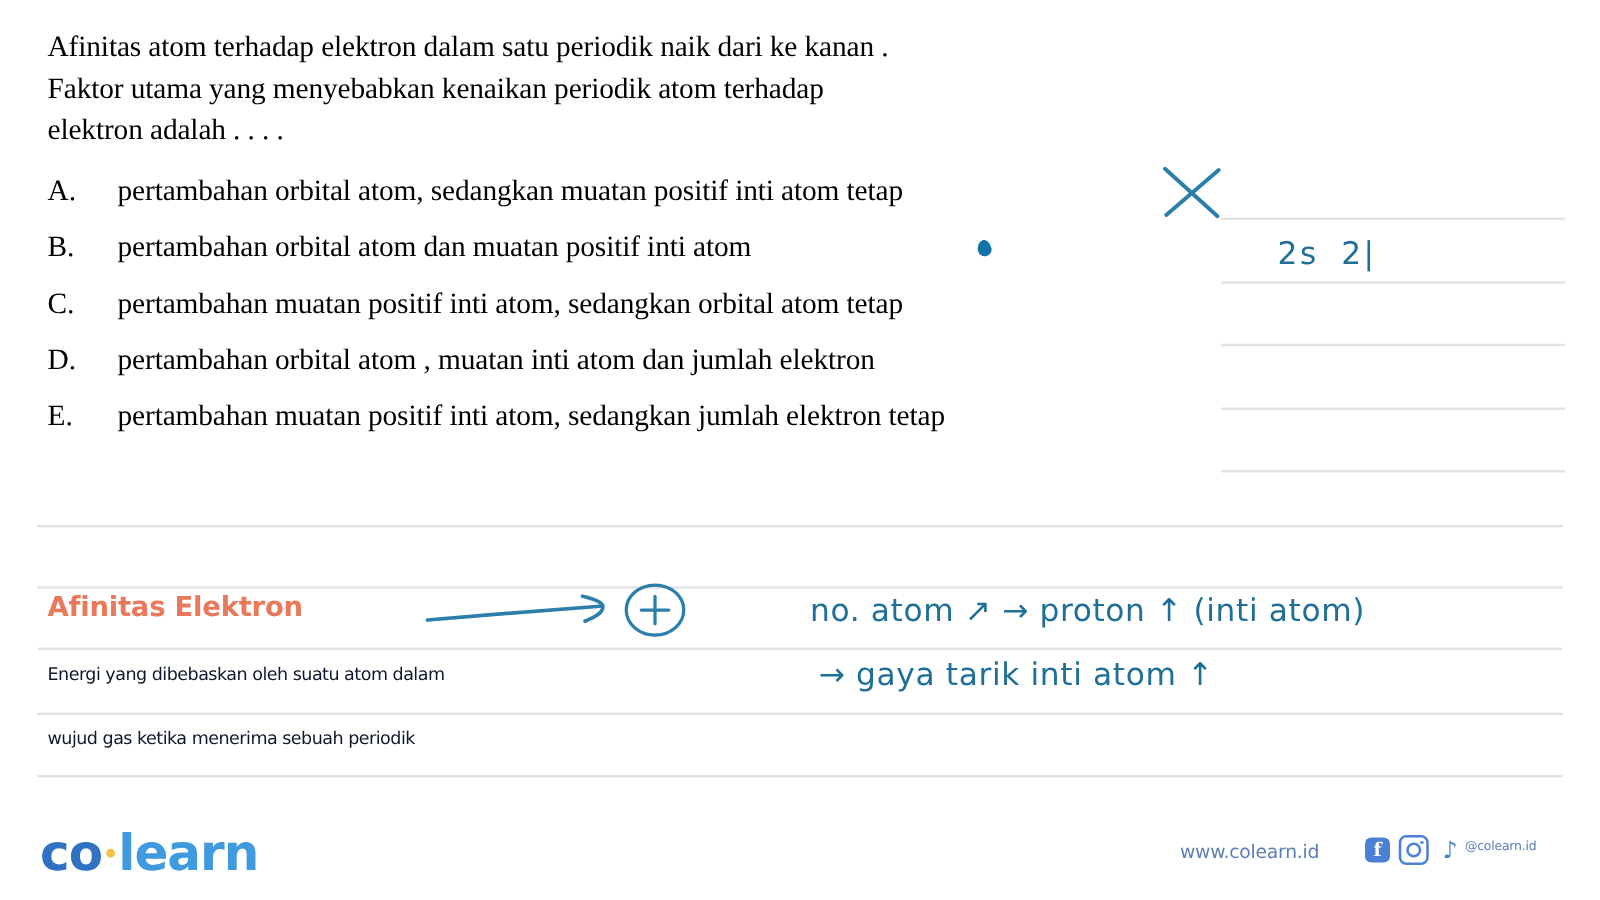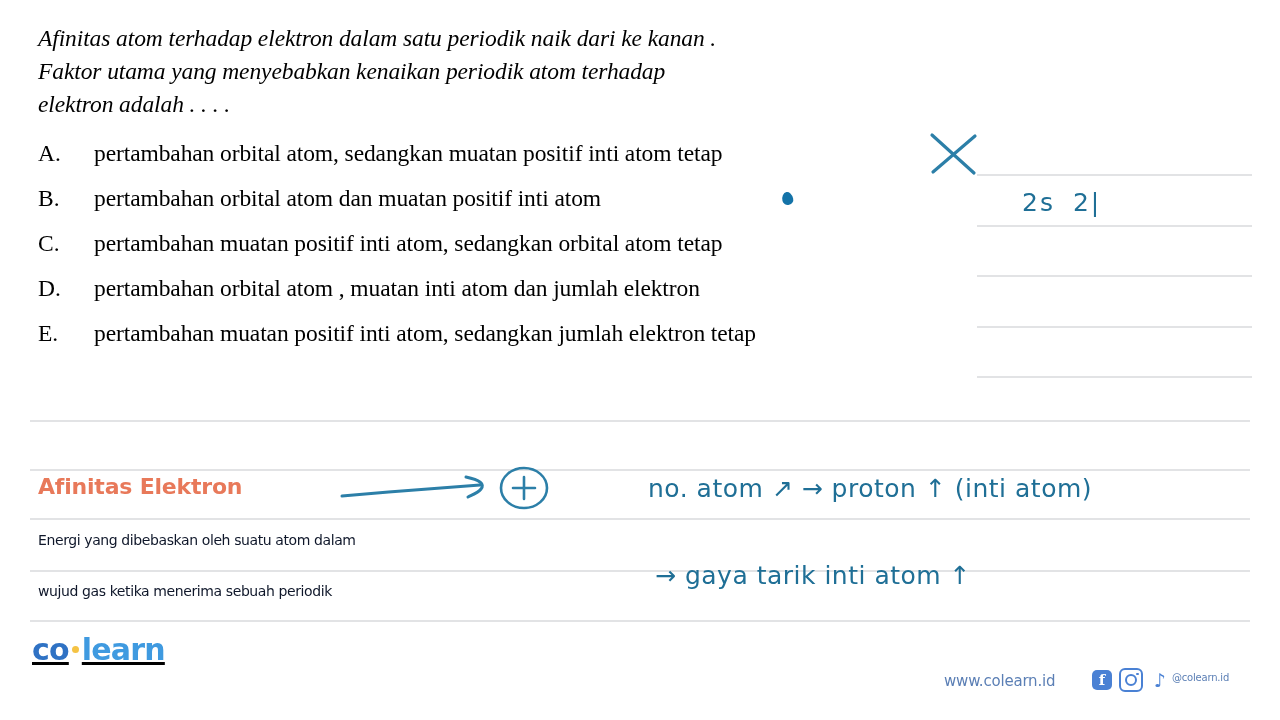--- a/index.html
+++ b/index.html
@@ -22,21 +22,20 @@
     width: 960px;
     padding: 22px 0 0 38px;
     box-sizing: border-box;
   }
   .q-line {
     font-family: "Liberation Serif", serif;
     font-size: 23.5px;
     line-height: 33px;
     color: #000000;
     letter-spacing: -0.1px;
-    font-style: italic;
   }
   .q-line.justified {
     text-align: justify;
     width: 900px;
   }
   .q-para {
     margin: 0;
   }
 
   
@@ -170,34 +169,32 @@
     left: 648px;
     top: 474px;
     font-size: 25px;
     letter-spacing: 0.5px;
   }
   #hand-note-2 {
     left: 655px;
     top: 525px;
     font-size: 25px;
     letter-spacing: 0.5px;
-    margin-top: 36px;
   }
 
   
   #logo {
     position: absolute;
     left: 32px;
-    top: 632px;
+    top: 660px;
     font-family: "DejaVu Sans", sans-serif;
     font-weight: bold;
-    font-size: 30px;
+    font-size: 40px;
     letter-spacing: -0.8px;
     white-space: nowrap;
-    text-decoration: underline;
   }
   #logo .co { color: #2f72c4; }
   #logo .learn { color: #3f9ae0; }
   #logo .dot {
     display: inline-block;
     width: 7px; height: 7px;
     background: #f5c344;
     border-radius: 50%;
     margin: 0 3px 5px 3px;
     vertical-align: middle;

